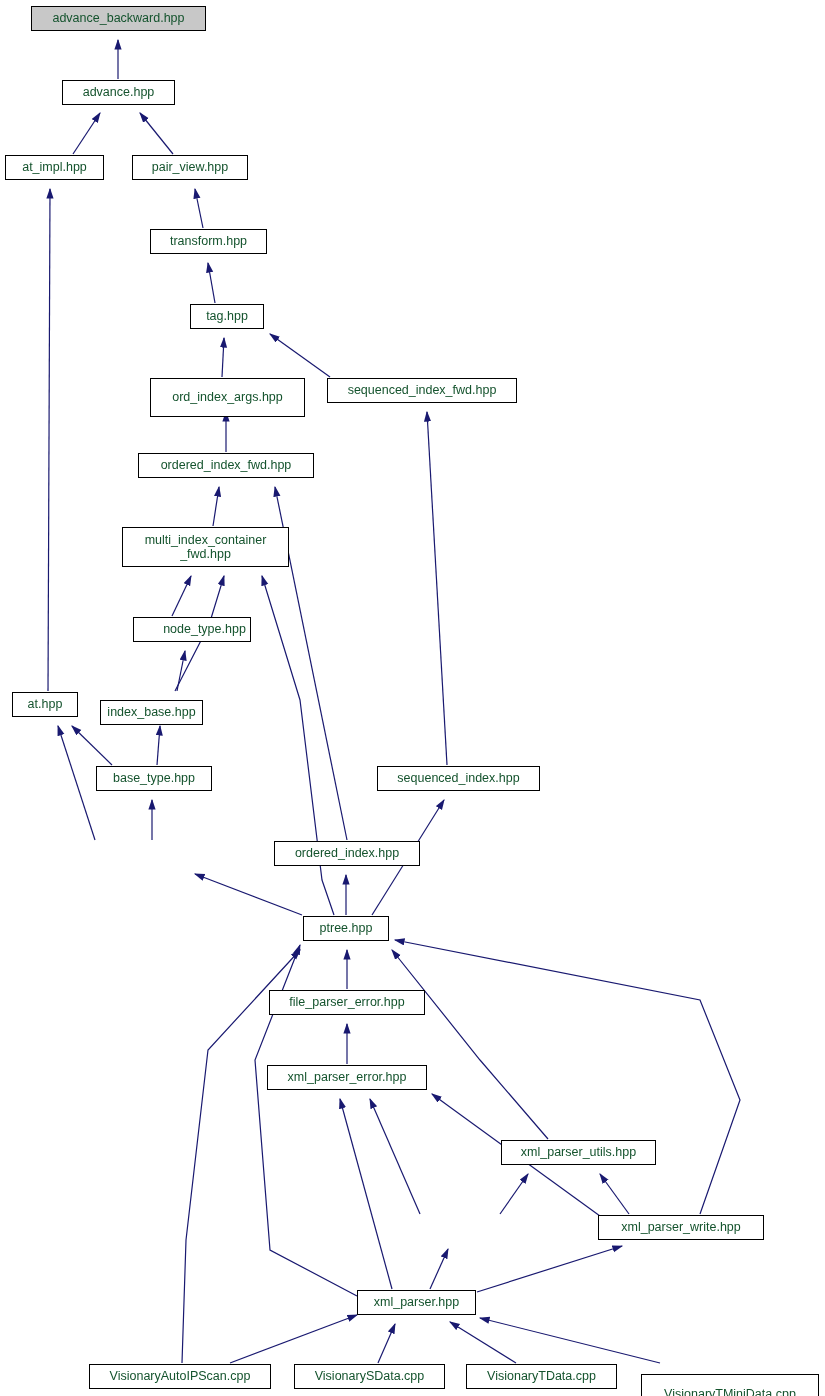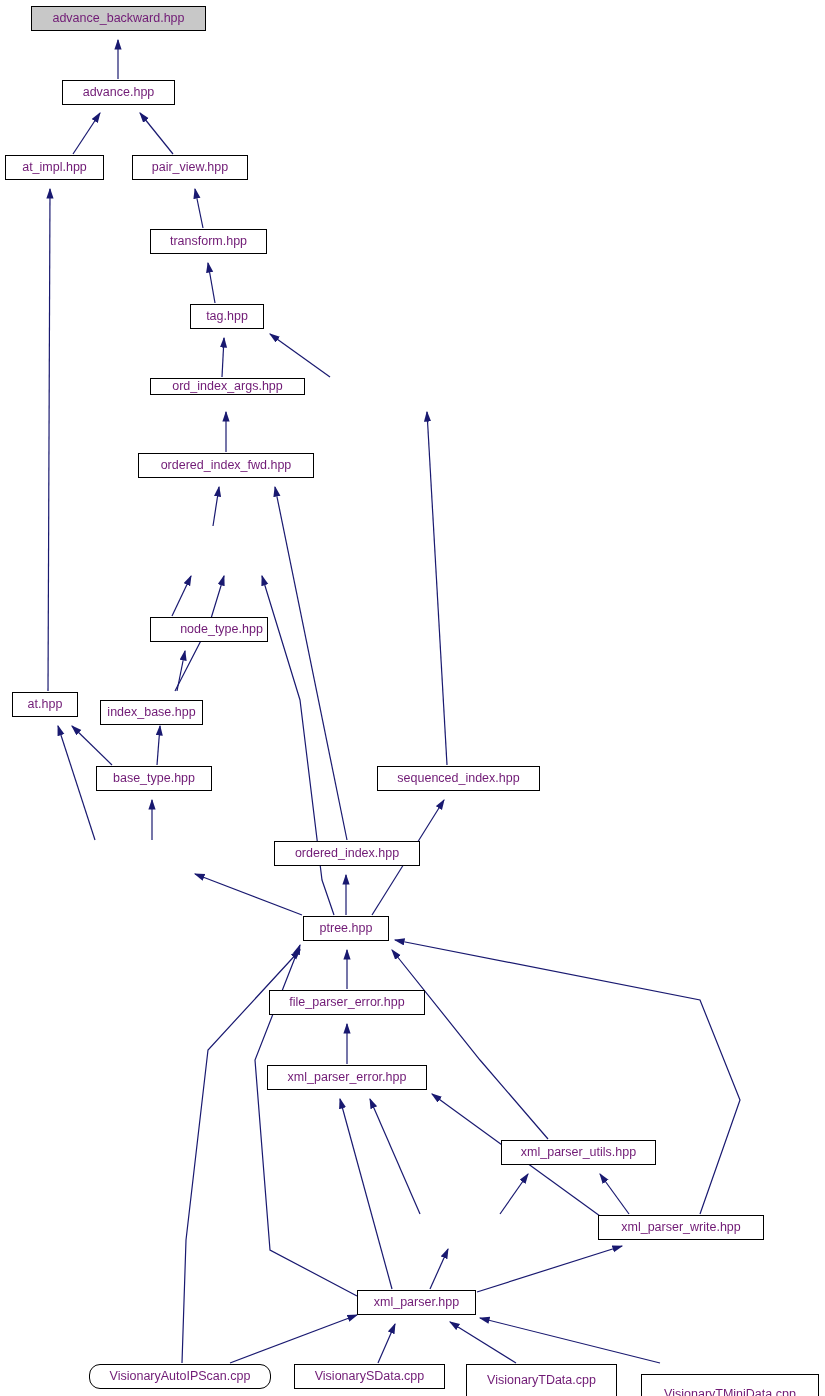--- a/index.html
+++ b/index.html
@@ -21,21 +21,21 @@
     left: 0;
     top: 0;
     width: 825px;
     height: 1396px;
   }
   .node {
     position: absolute;
     box-sizing: border-box;
     border: 1px solid #000000;
     background: #ffffff;
-    color: #701a75;
+    color: #14532d;
     font-size: 12.5px;
     line-height: 1.15;
     display: flex;
     align-items: center;
     justify-content: center;
     text-align: center;
     white-space: pre-line;
     padding: 0 3px;
   }
   .node.root {
@@ -136,32 +136,35 @@
       <path d="M660,1363 L480,1318"></path>
     </g>
   </svg>
 
   <div class="node root" style="left:31px;top:6px;width:175px;height:25px;">advance_backward.hpp</div>
   <div class="node" style="left:62px;top:80px;width:113px;height:25px;">advance.hpp</div>
   <div class="node" style="left:5px;top:155px;width:99px;height:25px;">at_impl.hpp</div>
   <div class="node" style="left:132px;top:155px;width:116px;height:25px;">pair_view.hpp</div>
   <div class="node" style="left:150px;top:229px;width:117px;height:25px;">transform.hpp</div>
   <div class="node" style="left:190px;top:304px;width:74px;height:25px;">tag.hpp</div>
-  <div class="node" style="left:150px;top:378px;width:155px;height:17px;">ord_index_args.hpp</div>
+  <div class="node" style="left:150px;top:378px;width:155px;height:39px;">ord_index_args.hpp</div>
+  <div class="node" style="left:327px;top:378px;width:190px;height:25px;">sequenced_index_fwd.hpp</div>
   <div class="node" style="left:138px;top:453px;width:176px;height:25px;">ordered_index_fwd.hpp</div>
-  <div class="node" style="left:150px;top:617px;width:118px;height:25px;padding-left:28px;">node_type.hpp</div>
+  <div class="node" style="left:122px;top:527px;width:167px;height:40px;">multi_index_container
+_fwd.hpp</div>
+  <div class="node" style="left:133px;top:617px;width:118px;height:25px;padding-left:28px;">node_type.hpp</div>
   <div class="node" style="left:12px;top:692px;width:66px;height:25px;">at.hpp</div>
   <div class="node" style="left:100px;top:700px;width:103px;height:25px;">index_base.hpp</div>
   <div class="node" style="left:96px;top:766px;width:116px;height:25px;">base_type.hpp</div>
   <div class="node" style="left:377px;top:766px;width:163px;height:25px;">sequenced_index.hpp</div>
   <div class="node" style="left:274px;top:841px;width:146px;height:25px;">ordered_index.hpp</div>
   <div class="node" style="left:303px;top:916px;width:86px;height:25px;">ptree.hpp</div>
   <div class="node" style="left:269px;top:990px;width:156px;height:25px;">file_parser_error.hpp</div>
   <div class="node" style="left:267px;top:1065px;width:160px;height:25px;">xml_parser_error.hpp</div>
   <div class="node" style="left:501px;top:1140px;width:155px;height:25px;">xml_parser_utils.hpp</div>
   <div class="node" style="left:598px;top:1215px;width:166px;height:25px;">xml_parser_write.hpp</div>
   <div class="node" style="left:357px;top:1290px;width:119px;height:25px;">xml_parser.hpp</div>
-  <div class="node" style="left:89px;top:1364px;width:182px;height:25px;border-radius:11px;">VisionaryAutoIPScan.cpp</div>
+  <div class="node" style="left:89px;top:1364px;width:182px;height:25px;">VisionaryAutoIPScan.cpp</div>
   <div class="node" style="left:294px;top:1364px;width:151px;height:25px;">VisionarySData.cpp</div>
-  <div class="node" style="left:466px;top:1364px;width:151px;height:33px;">VisionaryTData.cpp</div>
+  <div class="node" style="left:466px;top:1364px;width:151px;height:25px;">VisionaryTData.cpp</div>
   <div class="node" style="left:641px;top:1374px;width:178px;height:41px;">VisionaryTMiniData.cpp</div>
 
 </div>
 
 </body></html>

